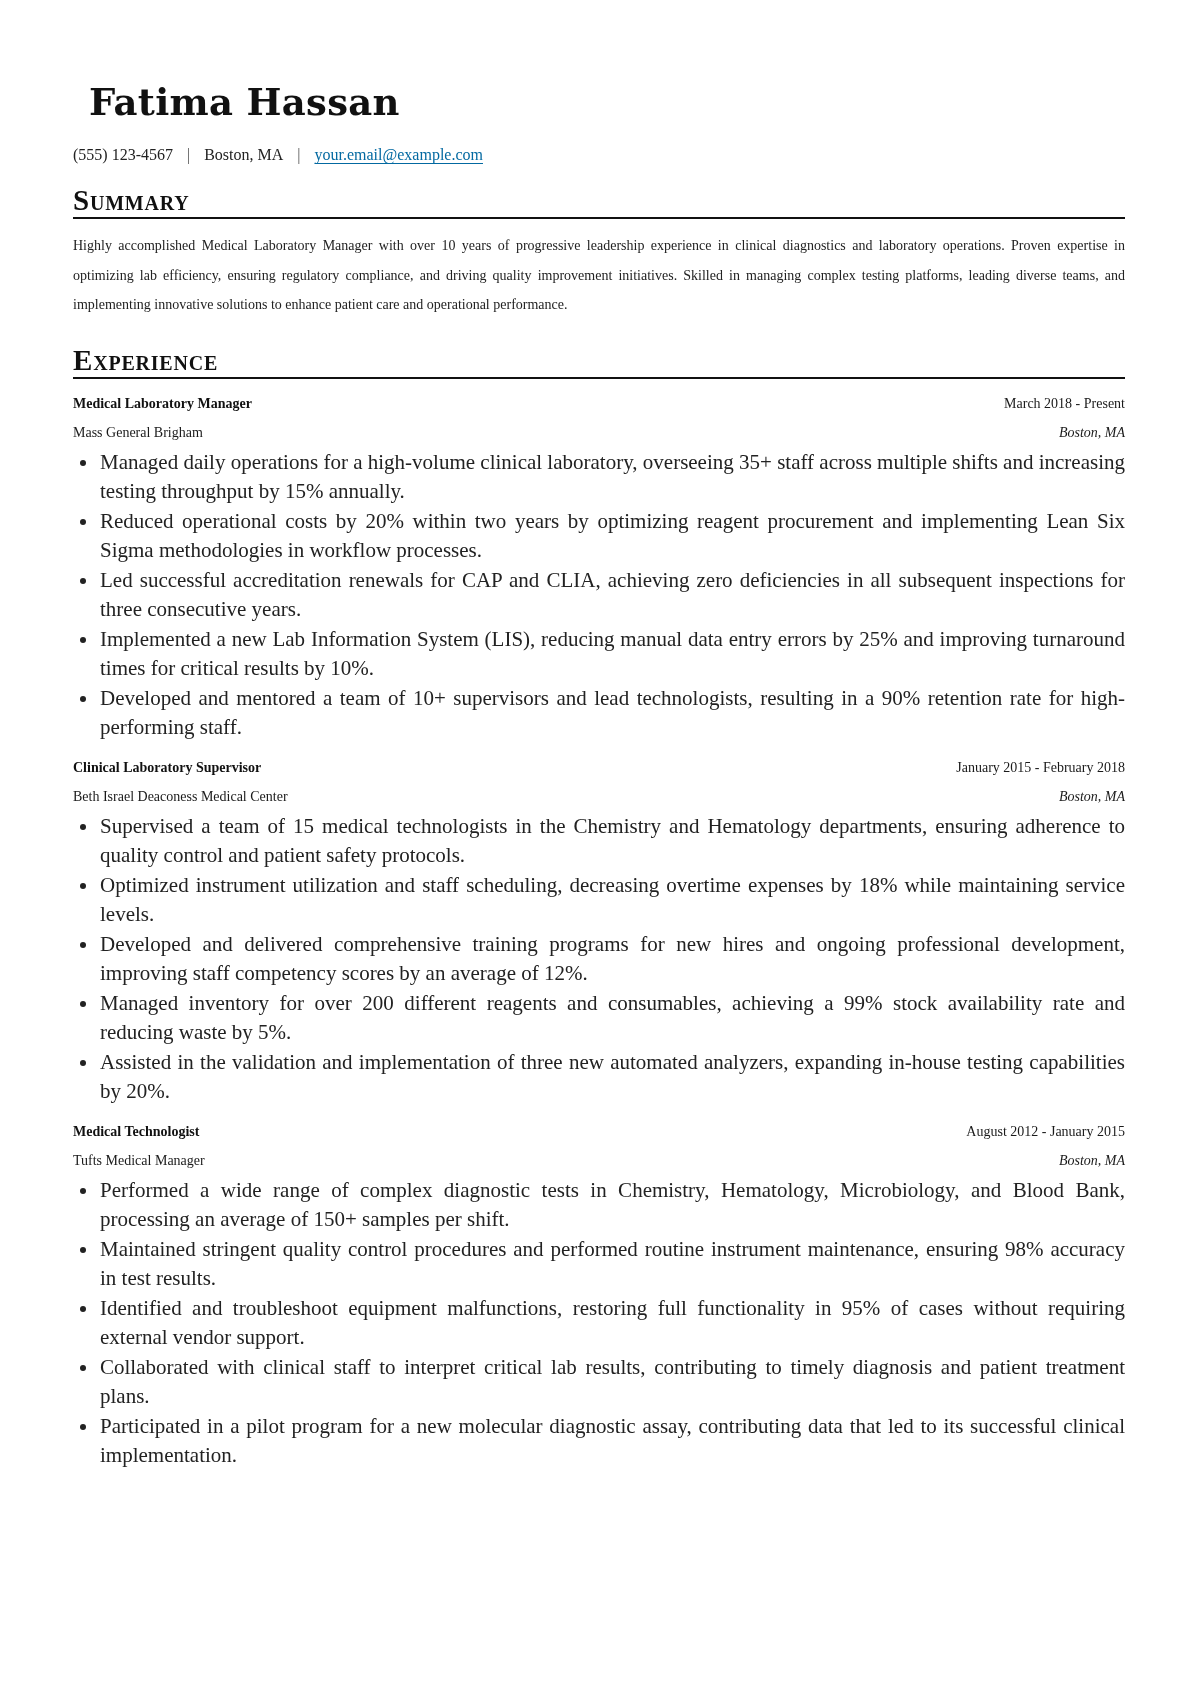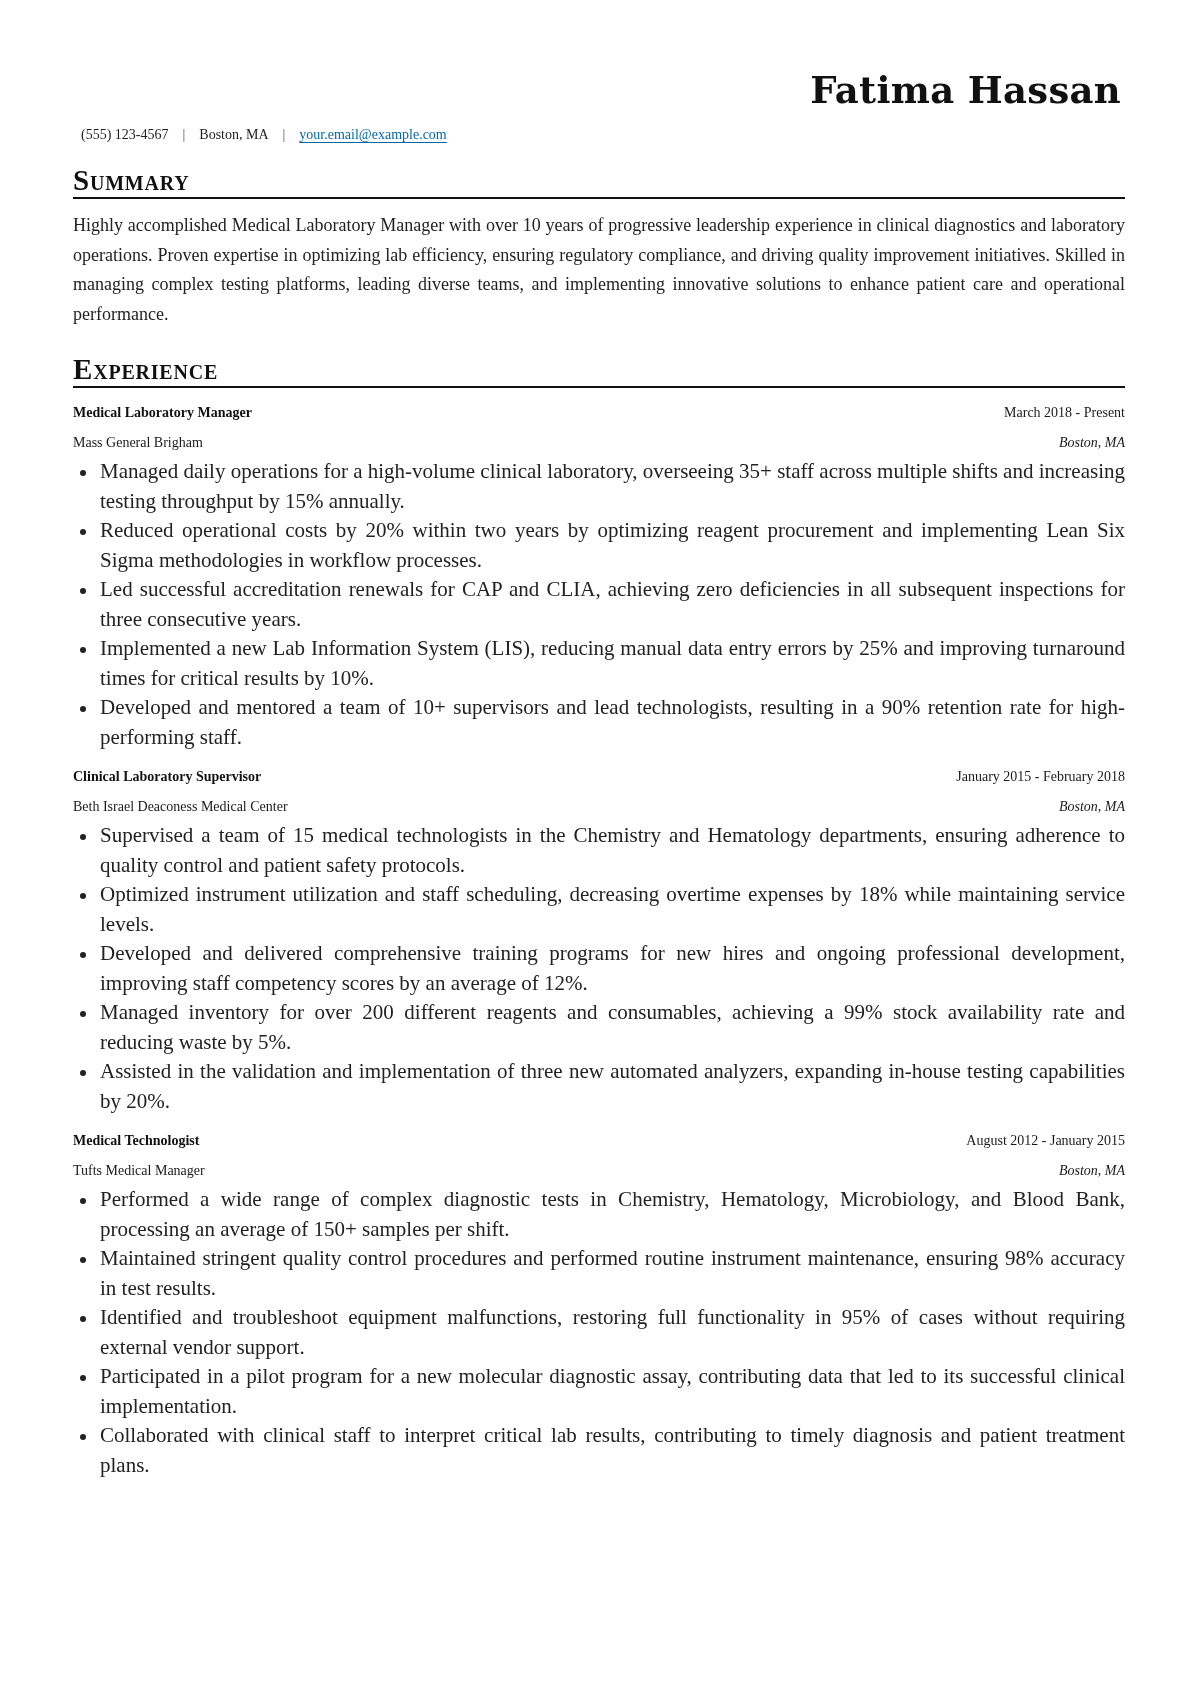--- a/index.html
+++ b/index.html
@@ -19,34 +19,32 @@
     position: absolute;
     left: 73px;
     top: 62px;
     width: 1052px;
   }
   .name {
     font-family: "DejaVu Serif", serif;
     font-weight: bold;
     font-size: 37px;
     line-height: 48px;
-    margin: 4px;
+    margin: 16px;
     letter-spacing: 0.3px;
     color: #111;
-    text-align: right;
   }
   .contact {
     margin-top: 8px;
     font-family: "Liberation Serif", serif;
-    font-size: 14px;
+    font-size: 16px;
     line-height: 26px;
     color: #222;
     display: flex;
     align-items: center;
-    margin-left: 8px;
   }
   .contact .sep {
     display: inline-block;
     margin: 0 14px;
     color: #555;
   }
   .contact a {
     color: #0369a1;
     text-decoration: underline;
     text-underline-offset: 3px;
@@ -64,21 +62,21 @@
   }
   .section-rule {
     height: 0;
     border-top: 2px solid #111;
     margin-top: 3px;
   }
   .summary-title { margin-top: 18px; }
   .summary-text {
     margin-top: 12px;
     font-family: "Liberation Serif", serif;
-    font-size: 18px;
+    font-size: 14px;
     line-height: 29.5px;
     text-align: justify;
     hyphens: auto;
     color: #222;
   }
   .exp-title { margin-top: 26px; }
   .job {
     margin-top: 10px;
   }
   .job + .job { }
@@ -189,20 +187,20 @@
       <span class="job-dates">August 2012 - January 2015</span>
     </div>
     <div class="job-row">
       <span class="job-company">Tufts Medical Manager</span>
       <span class="job-location">Boston, MA</span>
     </div>
     <ul class="bullets" lang="en">
             <li><span class="bullet-dot"></span><span>Performed a wide range of complex diagnostic tests in Chemistry, Hematology, Microbiology, and Blood Bank, processing an average of 150+ samples per shift.</span></li>
             <li><span class="bullet-dot"></span><span>Maintained stringent quality control procedures and performed routine instrument maintenance, ensuring 98% accuracy in test results.</span></li>
             <li><span class="bullet-dot"></span><span>Identified and troubleshoot equipment malfunctions, restoring full functionality in 95% of cases without requiring external vendor support.</span></li>
+            <li><span class="bullet-dot"></span><span>Collaborated with clinical staff to interpret critical lab results, contributing to timely diagnosis and patient treatment plans.</span></li>
             <li><span class="bullet-dot"></span><span>Participated in a pilot program for a new molecular diagnostic assay, contributing data that led to its successful clinical implementation.</span></li>
-            <li><span class="bullet-dot"></span><span>Collaborated with clinical staff to interpret critical lab results, contributing to timely diagnosis and patient treatment plans.</span></li>
           </ul>
   </div>
       </div>
   </section>
 
 </div>
 
 </body></html>

